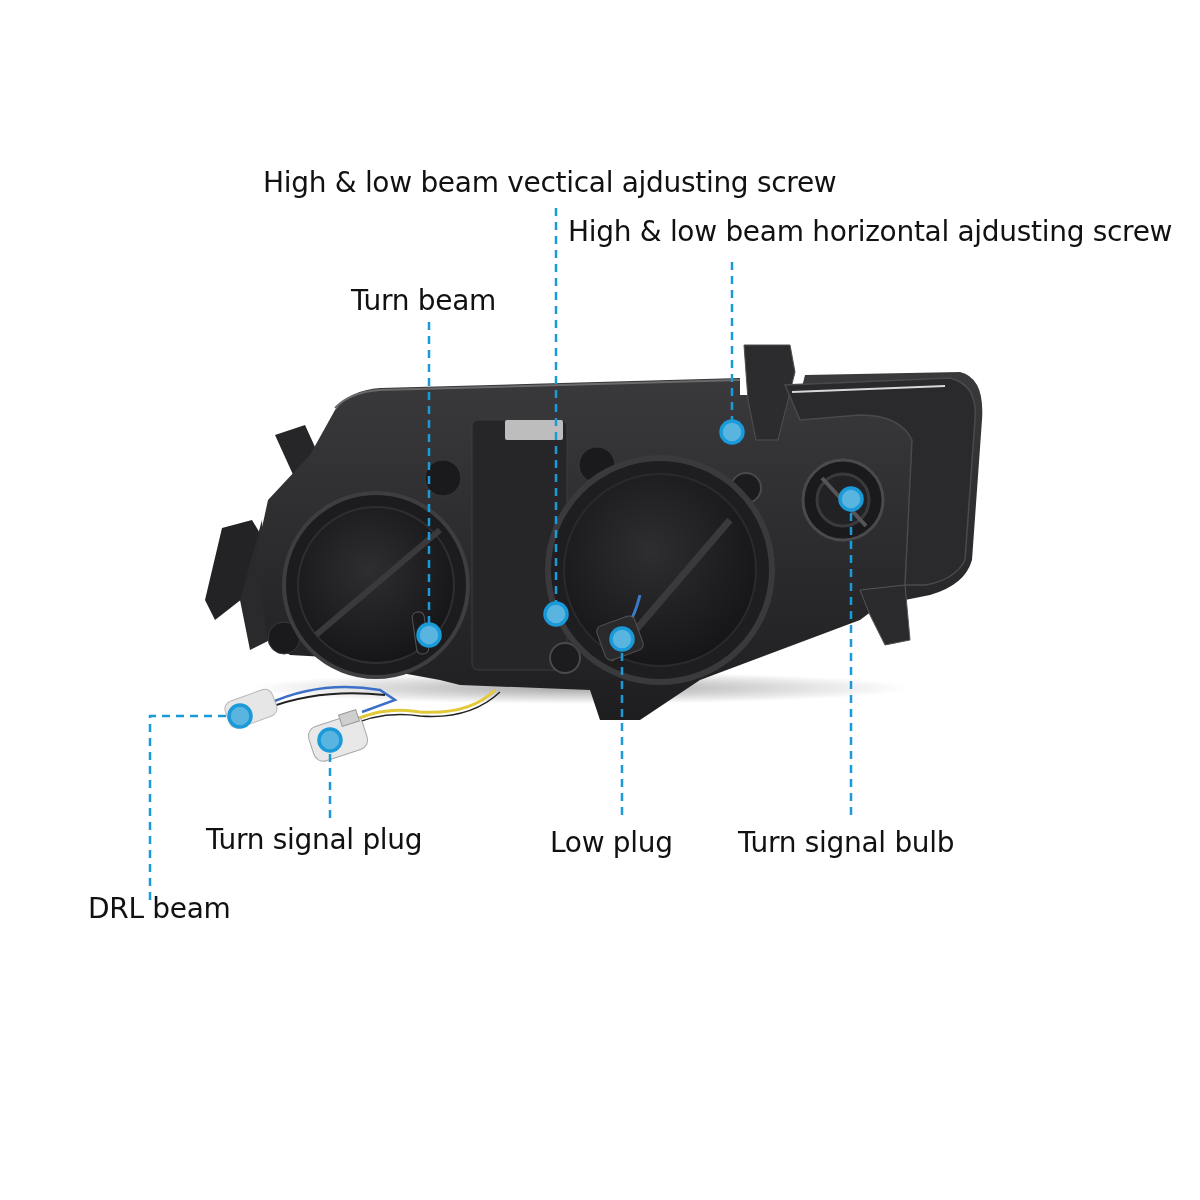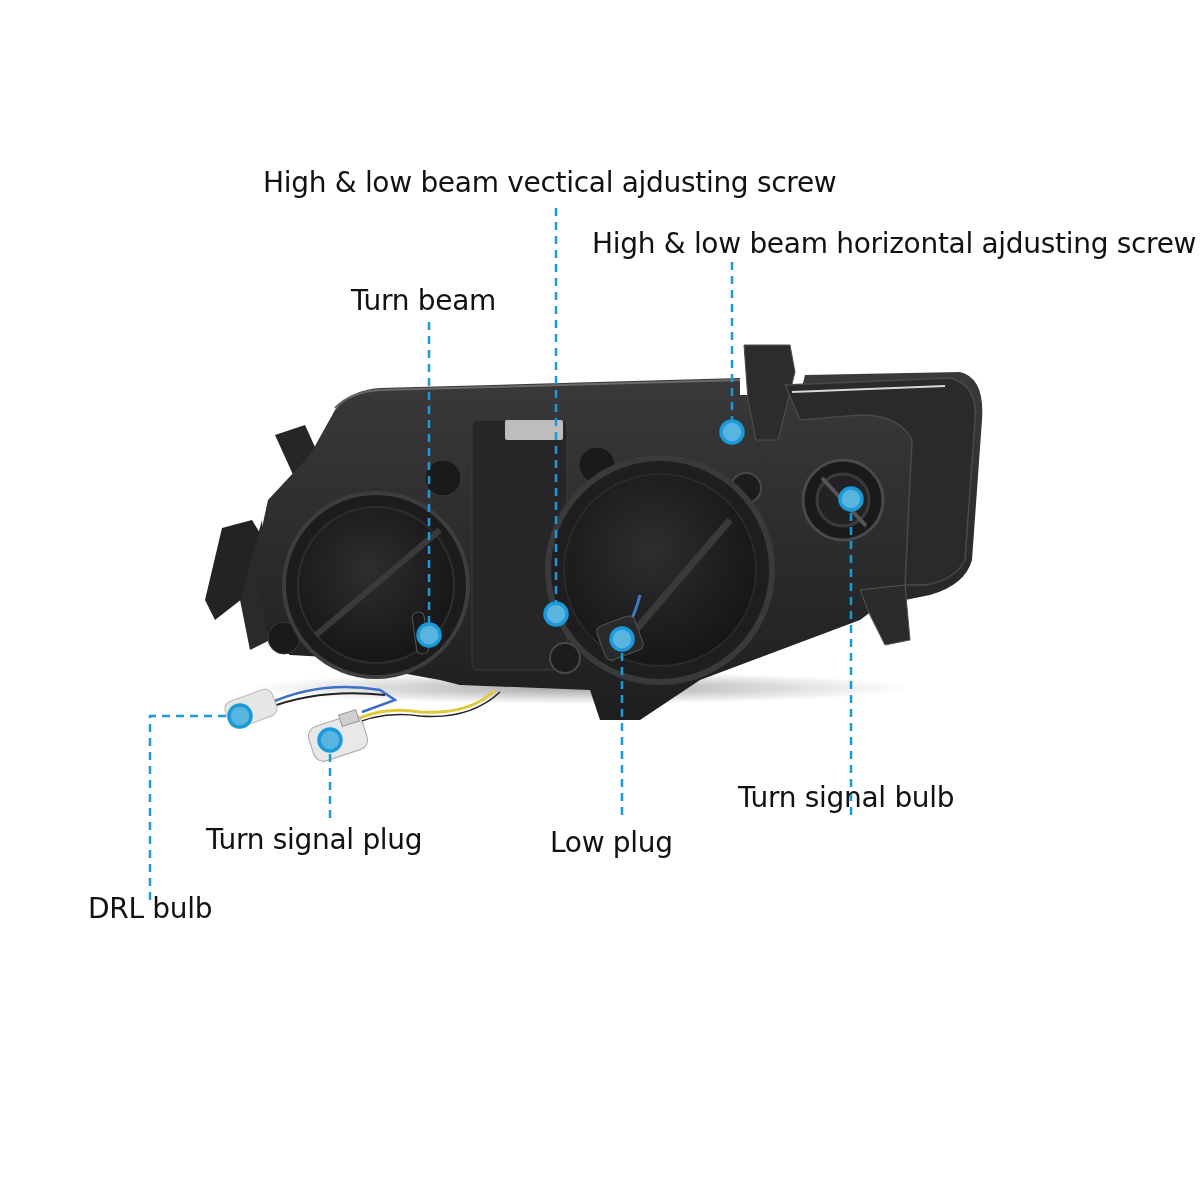--- a/index.html
+++ b/index.html
@@ -115,19 +115,19 @@
       <circle cx="732" cy="432" r="11"></circle>
       <circle cx="429" cy="635" r="11"></circle>
       <circle cx="330" cy="740" r="11"></circle>
       <circle cx="622" cy="639" r="11"></circle>
       <circle cx="851" cy="499" r="11"></circle>
       <circle cx="240" cy="716" r="11"></circle>
     </g>
   </svg>
 
   <div class="label" style="left:263px; top:166px;">High &amp; low beam vectical ajdusting screw</div>
-  <div class="label" style="left:568px; top:227px;margin-left:24px;">High &amp; low beam horizontal ajdusting screw</div>
+  <div class="label" style="left:568px; top:215px;">High &amp; low beam horizontal ajdusting screw</div>
   <div class="label" style="left:351px; top:284px;">Turn beam</div>
   <div class="label" style="left:206px; top:823px;text-align:right;">Turn signal plug</div>
   <div class="label" style="left:550px; top:826px;">Low plug</div>
-  <div class="label" style="left:738px; top:781px;">Turn signal bulb</div>
-  <div class="label" style="left:88px; top:892px;">DRL bulb</div>
+  <div class="label" style="left:738px; top:826px;">Turn signal bulb</div>
+  <div class="label" style="left:88px; top:892px;">DRL beam</div>
 </div>
 
 </body></html>

